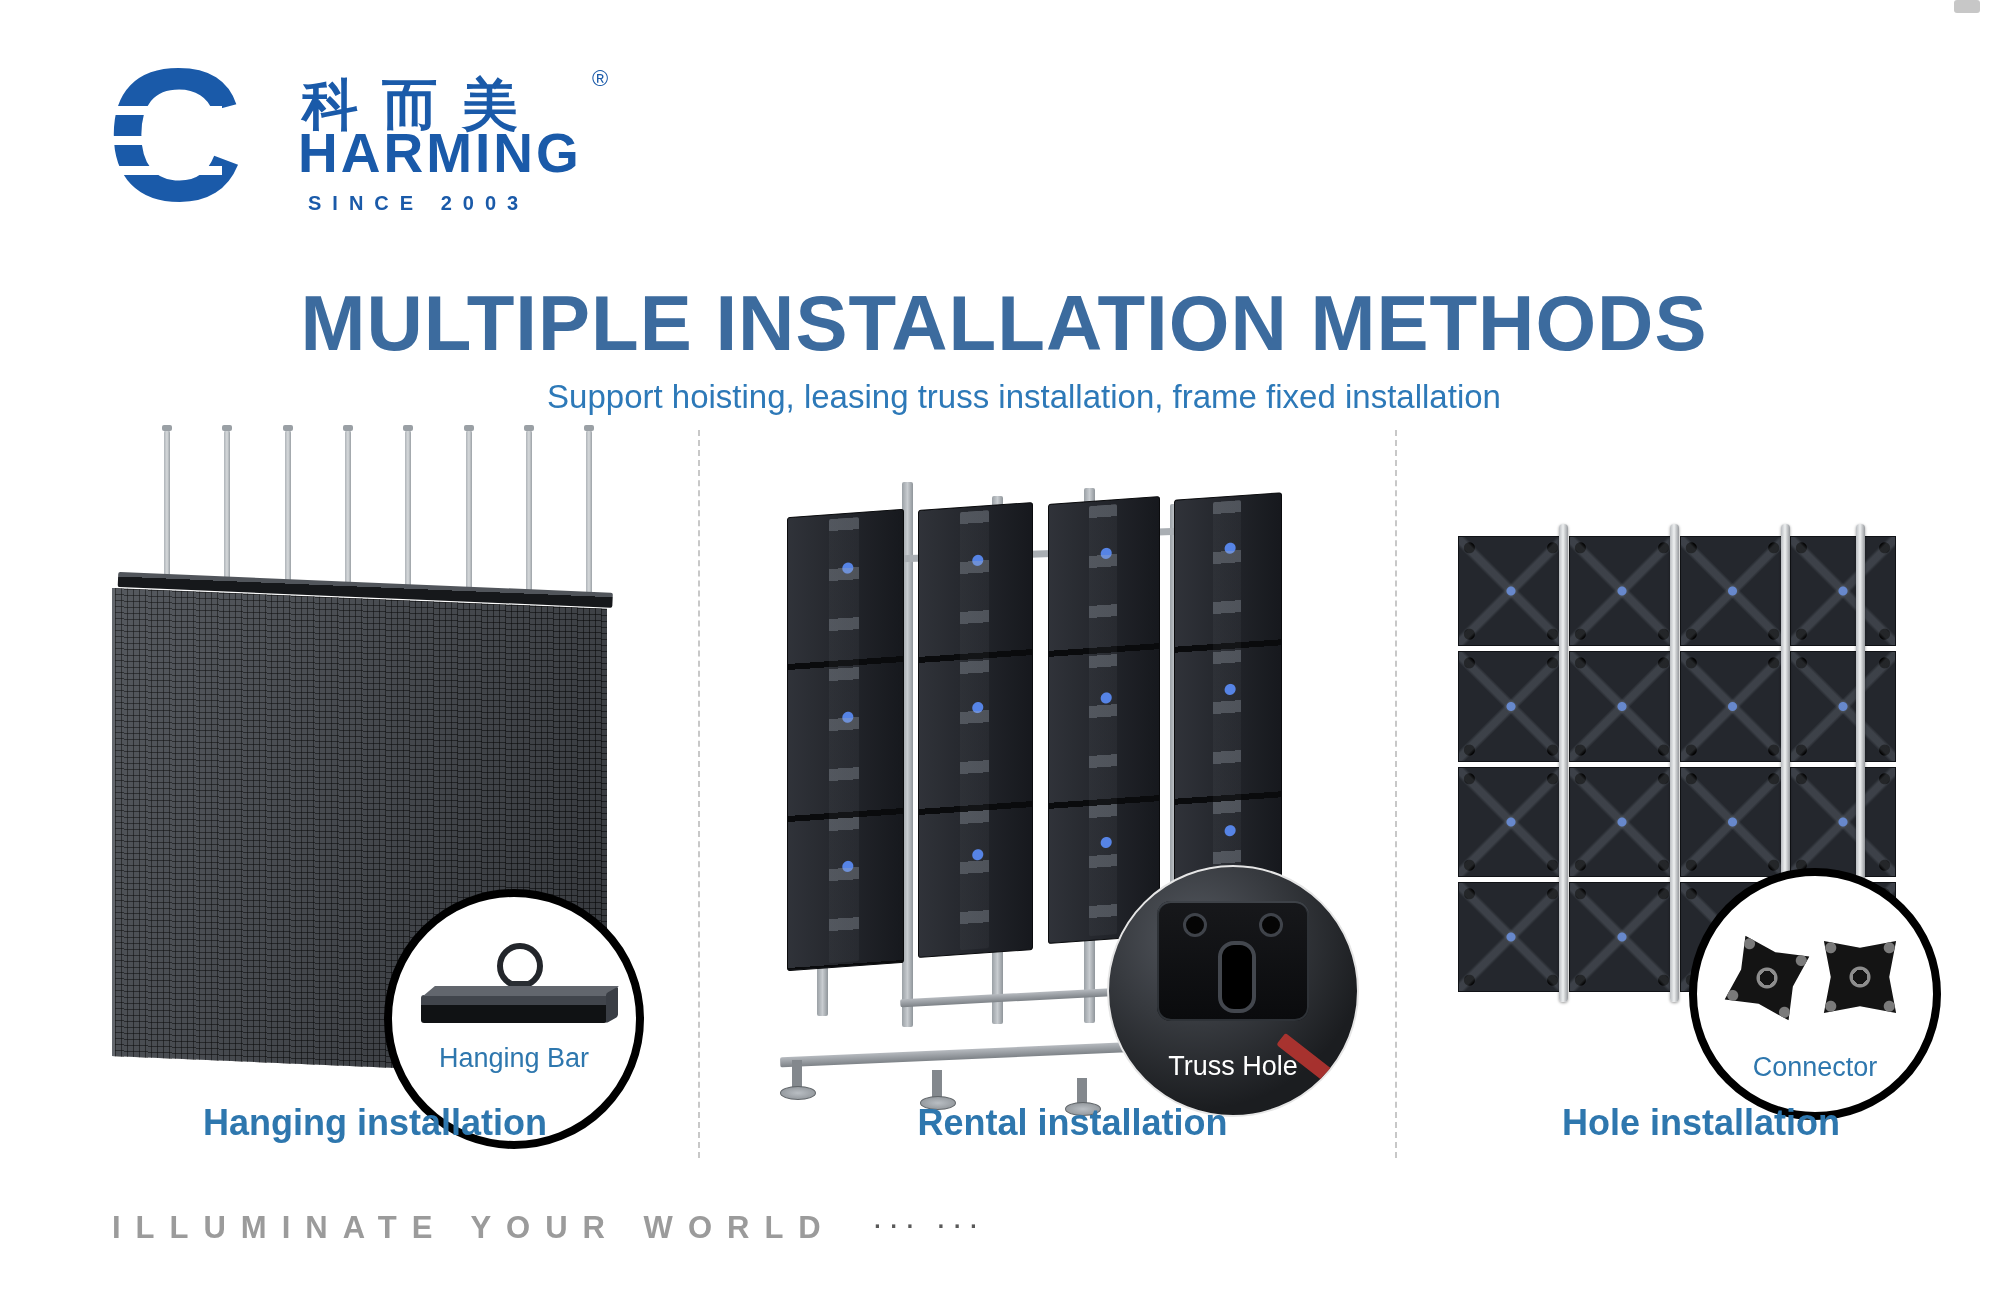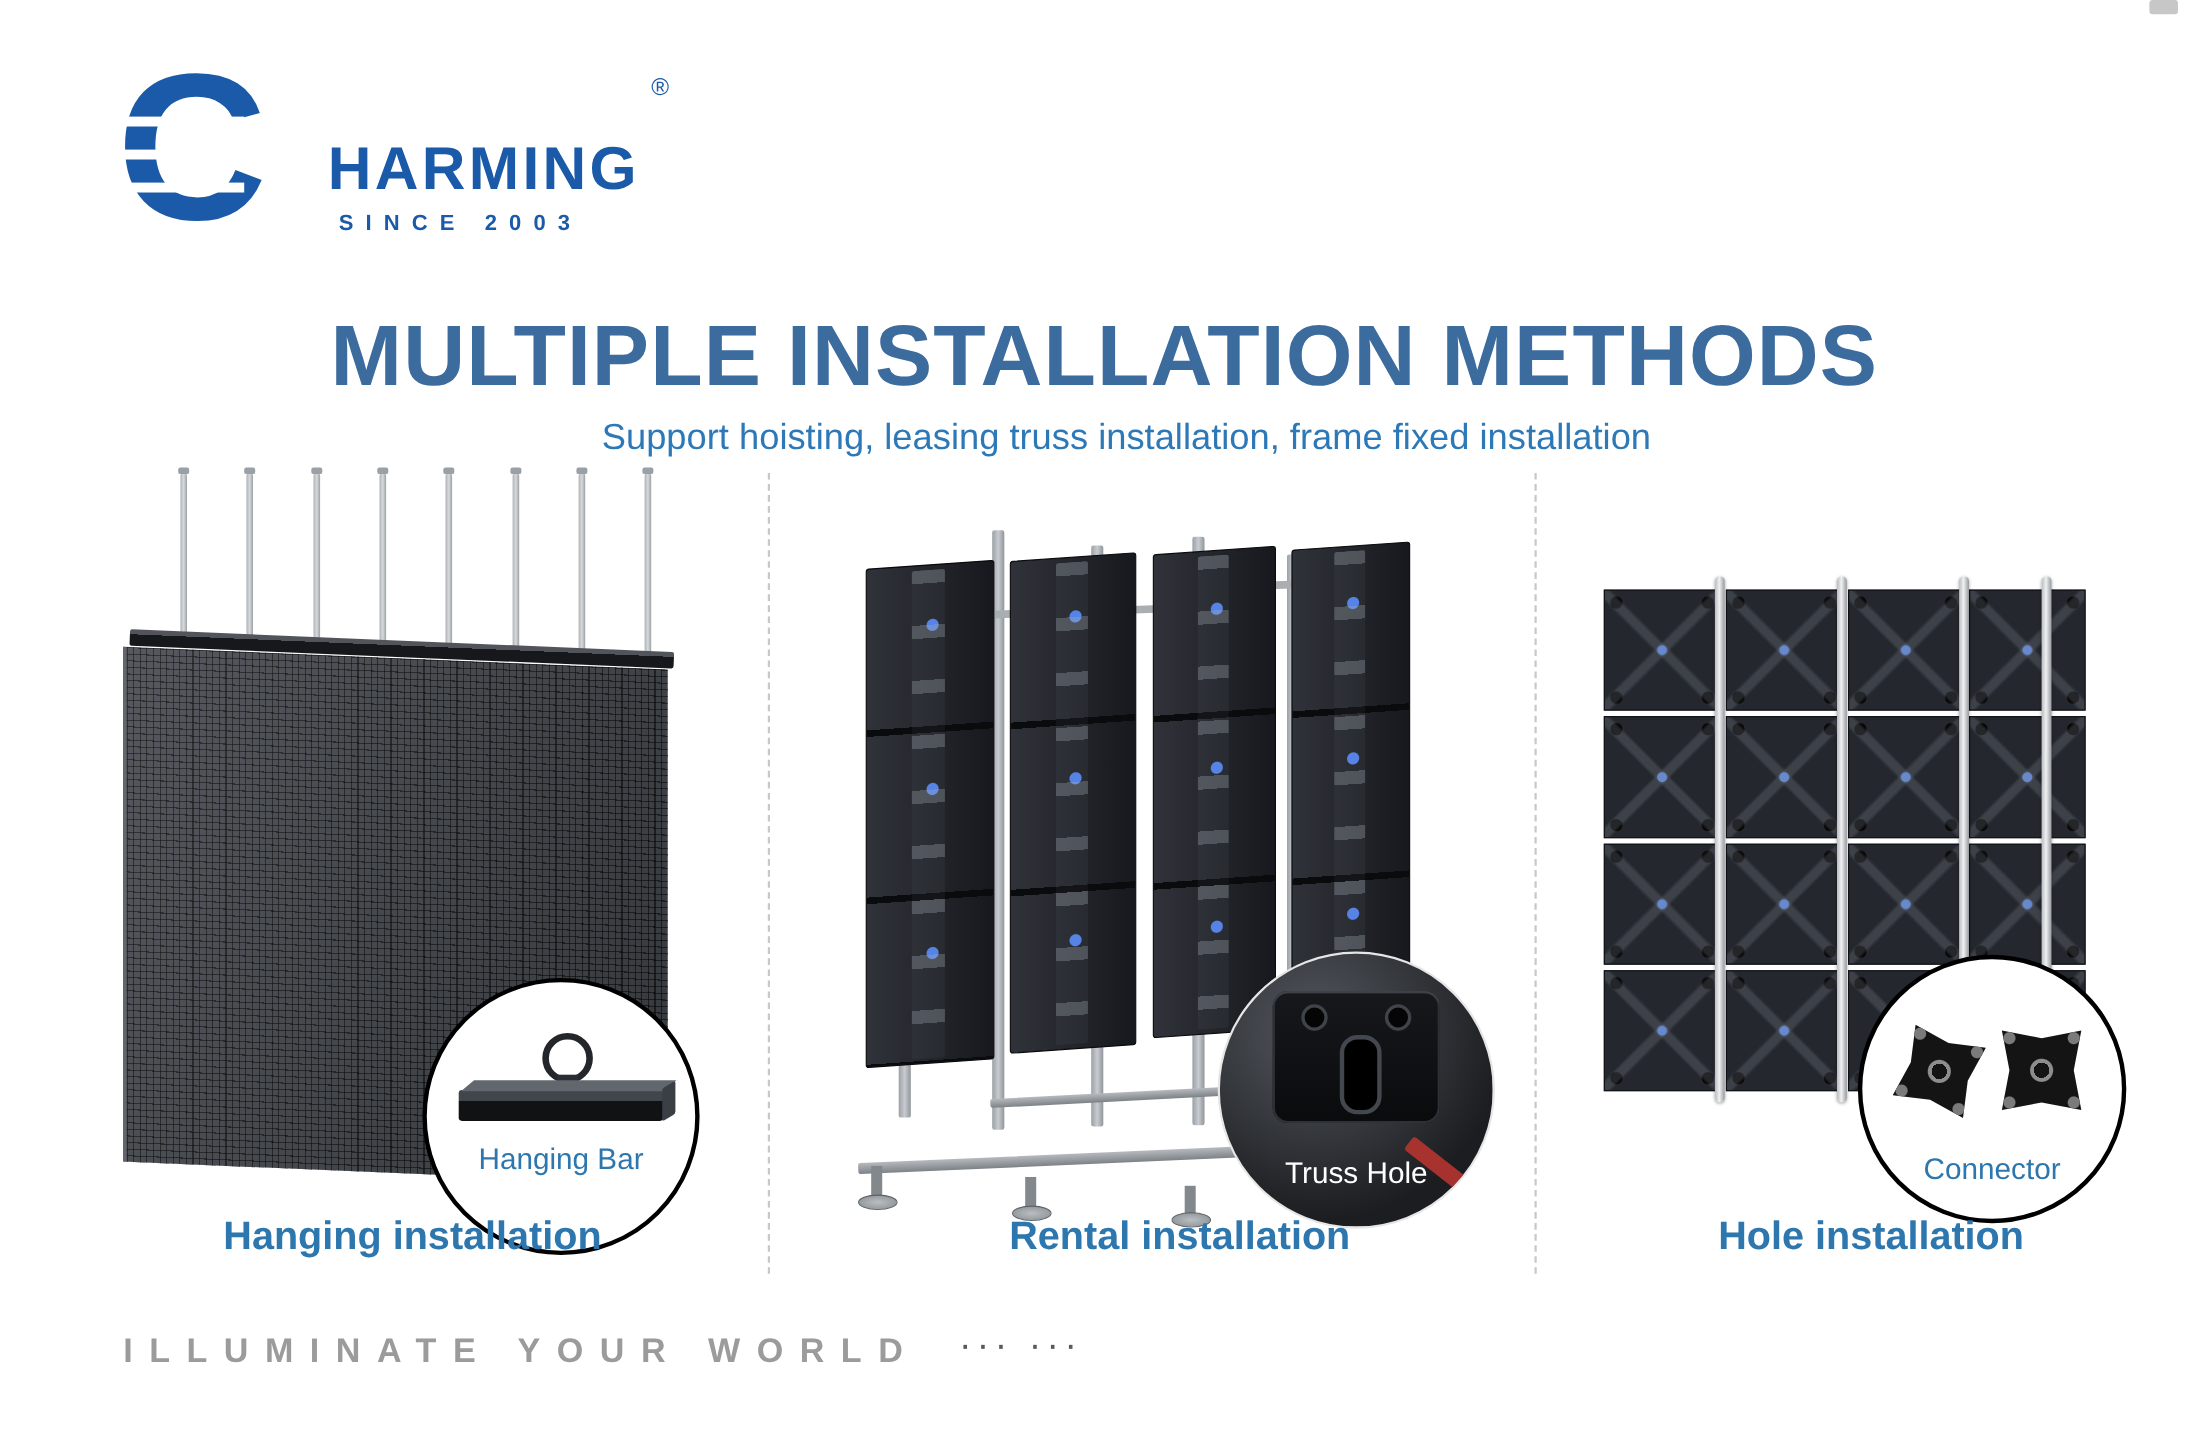--- a/index.html
+++ b/index.html
@@ -80,21 +80,21 @@
              radial-gradient(circle at 50% 50%,#4a7ae0 0 4px,rgba(0,0,0,0) 5px),
              radial-gradient(circle at 10% 10%,rgba(0,0,0,0.9) 0 5px,rgba(0,0,0,0) 6px),
              radial-gradient(circle at 90% 10%,rgba(0,0,0,0.9) 0 5px,rgba(0,0,0,0) 6px),
              radial-gradient(circle at 10% 90%,rgba(0,0,0,0.9) 0 5px,rgba(0,0,0,0) 6px),
              radial-gradient(circle at 90% 90%,rgba(0,0,0,0.9) 0 5px,rgba(0,0,0,0) 6px);}
   .fx-bar{position:absolute;top:-12px;height:478px;width:9px;border-radius:4px;
           background:linear-gradient(to right,#b9bcc0,#eef0f1 45%,#96999d);
           box-shadow:0 1px 3px rgba(0,0,0,0.4);}
 
   
-  .callout{position:absolute;border-radius:50%;background:#fff;border:4px solid #000000;overflow:hidden;}
+  .callout{position:absolute;border-radius:50%;background:#fff;border:8px solid #000000;overflow:hidden;}
   .callout-dark{background:radial-gradient(circle at 35% 28%,#53575e,#1b1d20 72%);border:2px solid #e6e6e6;}
   .callout-label{position:absolute;left:0;width:100%;text-align:center;font-size:27px;}
   .blue-label{color:#2e77ae;}
   .white-label{color:#ffffff;}
 
   .ring{position:absolute;left:50%;top:46px;width:34px;height:34px;margin-left:-17px;
         border:6px solid #23262b;border-radius:50%;}
   .ring::after{content:"";position:absolute;left:50%;top:32px;width:20px;height:10px;margin-left:-10px;background:#2a2e33;}
   .bar3d{position:absolute;left:50%;top:98px;width:186px;height:28px;margin-left:-93px;border-radius:3px;
          background:linear-gradient(#41454c 0 35%,#101214 35%);}
@@ -126,20 +126,21 @@
 
 <div class="page">
 
   <div class="scroll-thumb"></div>
 
   <div class="logo">
     <div class="logo-c">C</div>
     <div class="logo-stripe" style="top:40px;"></div>
     <div class="logo-stripe" style="top:70px;"></div>
     <div class="logo-stripe" style="top:100px;"></div>
+    <div class="logo-cn">科而美</div>
     <div class="logo-reg">®</div>
     <div class="logo-word">HARMING</div>
     <div class="logo-since">SINCE 2003</div>
   </div>
 
   <div class="title">MULTIPLE INSTALLATION METHODS</div>
   <div class="subtitle">Support hoisting, leasing truss installation, frame fixed installation</div>
 
   <div class="divider" style="left:698px;"></div>
   <div class="divider" style="left:1395px;"></div>

